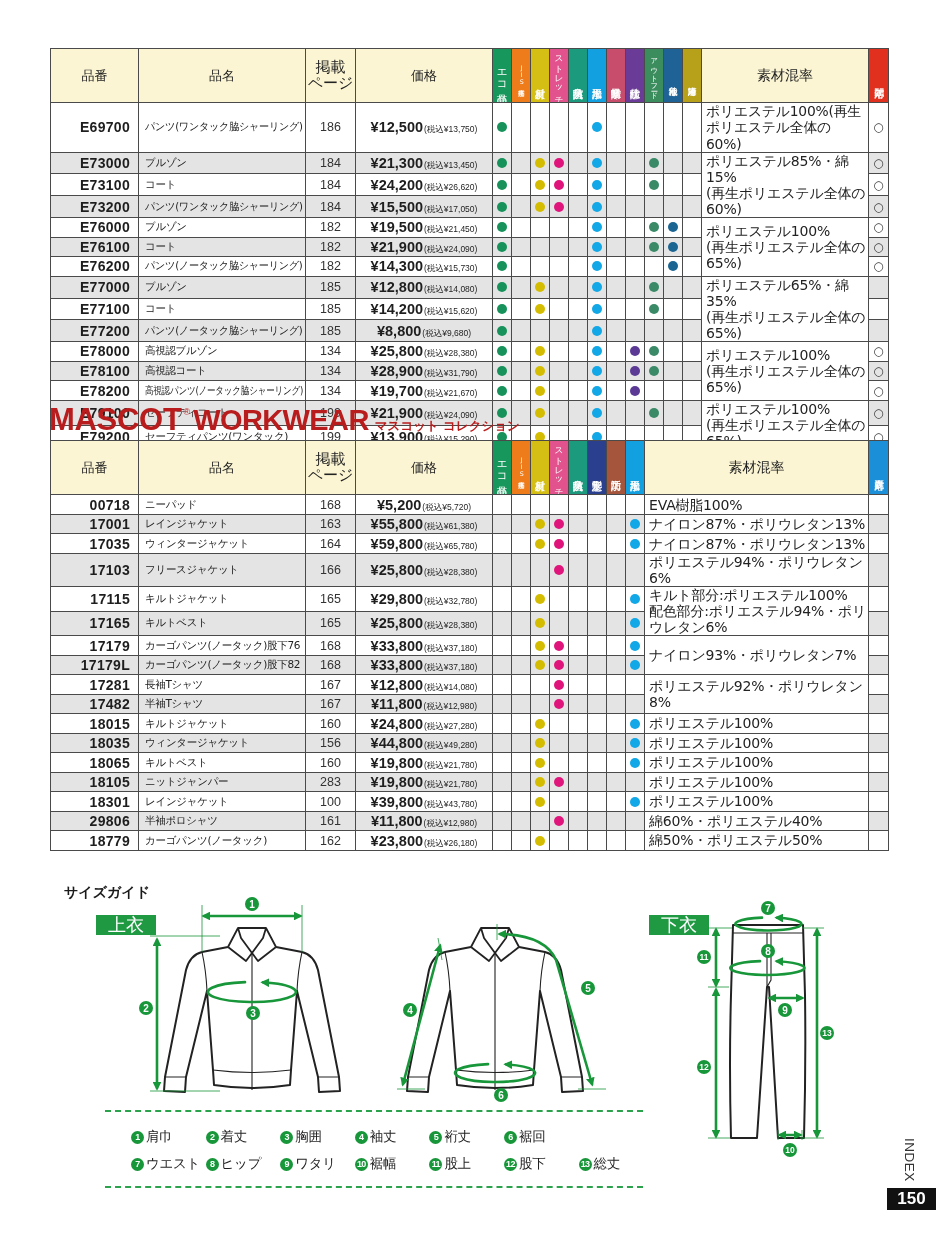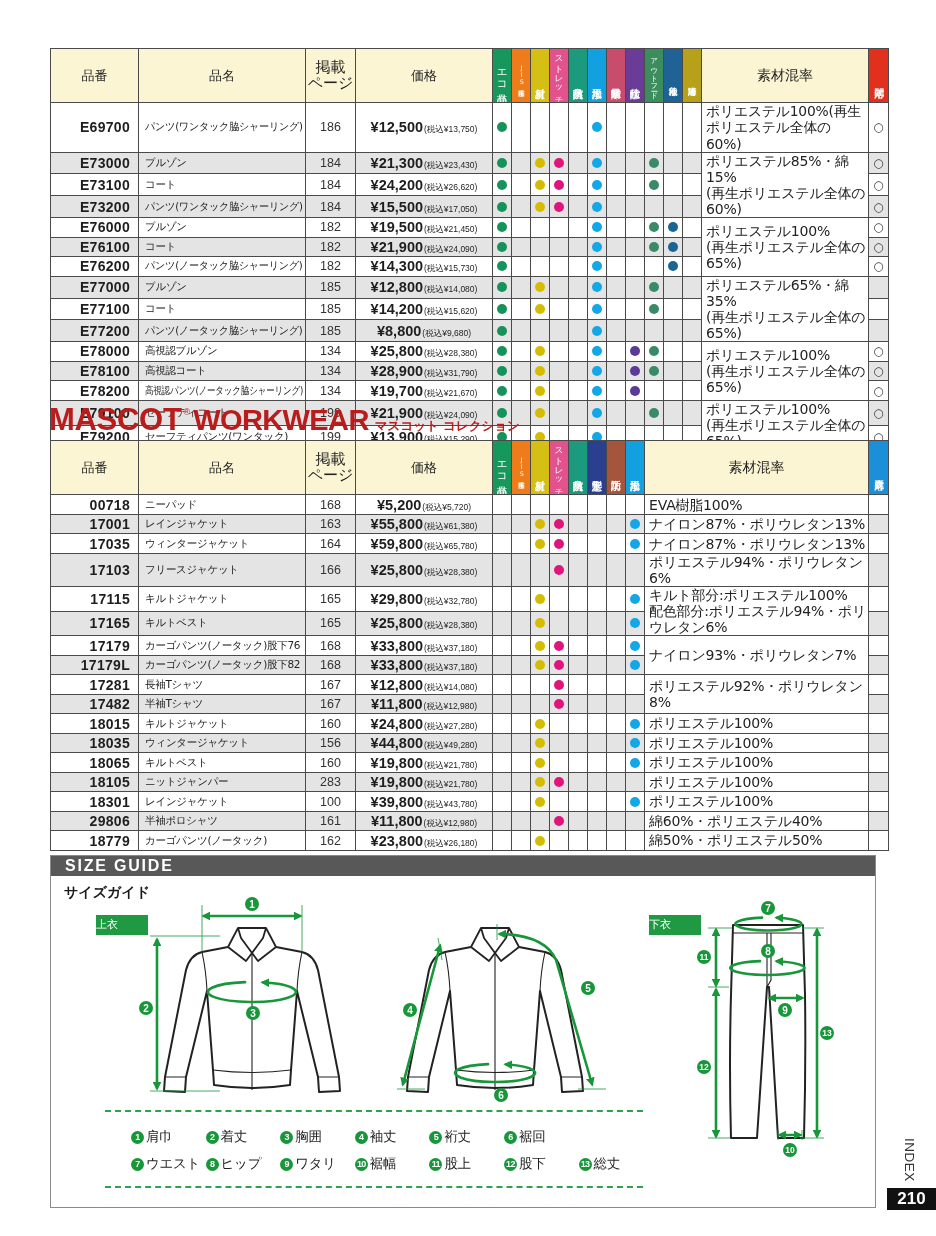--- a/index.html
+++ b/index.html
@@ -42,22 +42,22 @@
   #mascot-title .reg { font-size:9px; vertical-align:15px; margin:0 3px 0 2px; }
   #mascot-title .b2 { font-weight:bold; font-size:29px; letter-spacing:-0.6px; }
   #mascot-title .sub { font-family:"DejaVu Sans", sans-serif; font-weight:bold; font-size:12.5px; margin-left:6px; }
 
   
   #size-guide { position:absolute; left:50px; top:855px; width:824px; height:351px; border:1px solid #8a8a8a; }
   #sg-header { position:absolute; left:0; top:0; width:100%; height:20px; background:#585858;
                color:#fff; font-family:"Liberation Sans", sans-serif; font-weight:bold; font-size:16px;
                letter-spacing:1.8px; line-height:20px; padding-left:14px; box-sizing:border-box; }
   #sg-title { position:absolute; left:64px; top:884px; font-size:14px; font-weight:bold; color:#1a1a1a; }
-  .sg-tag { position:absolute; top:915px; width:52px; height:20px; background:#1f9a43; color:#fff;
-            font-size:11px; line-height:20px; text-align:left; }
+  .sg-tag { position:absolute; top:915px; width:60px; height:20px; background:#1f9a43; color:#fff;
+            font-size:18px; line-height:20px; text-align:center; }
   #tag-top { left:96px; }
   #tag-bottom { left:649px; }
   #sg-svg { position:absolute; left:50px; top:875px; }
   .dash { position:absolute; left:105px; width:538px; border-top:2px dashed #2ba24c; height:0; }
   #dash-1 { top:1110px; }
   #dash-2 { top:1186px; }
   .legend-row { position:absolute; left:131px; display:flex; }
   #legend-row-1 { top:1128px; }
   #legend-row-2 { top:1155px; }
   .lg-item { width:74.6px; display:flex; align-items:center; white-space:nowrap; }
@@ -139,21 +139,21 @@
           <td class="s feat"></td>
           <td class="s feat"></td>
           <td class="s feat"></td>
           <td class="mat" rowspan="1"><span class="fit" style="transform: scaleX(0.988);">ポリエステル100%(再生ポリエステル全体の60%)</span></td>
           <td class="s extra">○</td>
         </tr>
         <tr class="r alt">
           <td class="s code">E73000</td>
           <td class="s name"><span class="fit">ブルゾン</span></td>
           <td class="s page">184</td>
-          <td class="s price"><span class="p-main">¥21,300</span><span class="p-tax">(税込¥23,430)</span></td>
+          <td class="s price"><span class="p-main">¥21,300</span><span class="p-tax">(税込¥13,450)</span></td>
           <td class="s feat">
             <span class="dot" style="background: rgb(22, 146, 90);"></span>
           </td>
           <td class="s feat"></td>
           <td class="s feat">
             <span class="dot" style="background: rgb(212, 189, 0);"></span>
           </td>
           <td class="s feat">
             <span class="dot" style="background: rgb(224, 21, 124);"></span>
           </td>
@@ -886,23 +886,20 @@
           <td class="s feat"></td>
           <td class="s feat"></td>
           <td class="s feat"></td>
           <td class="s feat"></td>
           <td class="mat" rowspan="1"><span class="fit">綿50%・ポリエステル50%</span></td>
           <td class="s extra"></td>
         </tr>
       </tbody>
     </table>
 
-  <div id="size-guide">
-    <div id="sg-header">SIZE GUIDE</div>
-  </div>
   <div id="sg-title">サイズガイド</div>
   <div id="tag-top" class="sg-tag">上衣</div>
   <div id="tag-bottom" class="sg-tag">下衣</div>
 
   <svg id="sg-svg" width="826" height="332" viewBox="50 875 826 332">
     <defs>
       <marker id="ah" viewBox="0 0 10 10" refX="7" refY="5" markerWidth="3.4" markerHeight="3.4" orient="auto-start-reverse">
         <path d="M0,0 L10,5 L0,10 z" fill="#18963a"></path>
       </marker>
     </defs>
@@ -1057,14 +1054,14 @@
         <span class="lg-label">股下</span>
       </div>
     <div class="lg-item">
         <span class="lg-num">13</span>
         <span class="lg-label">総丈</span>
       </div>
   </div>
   <div id="dash-2" class="dash"></div>
 
   <div id="index-label">INDEX</div>
-  <div id="page-number">210</div>
+  <div id="page-number">150</div>
 </div>
 
 </body></html>

